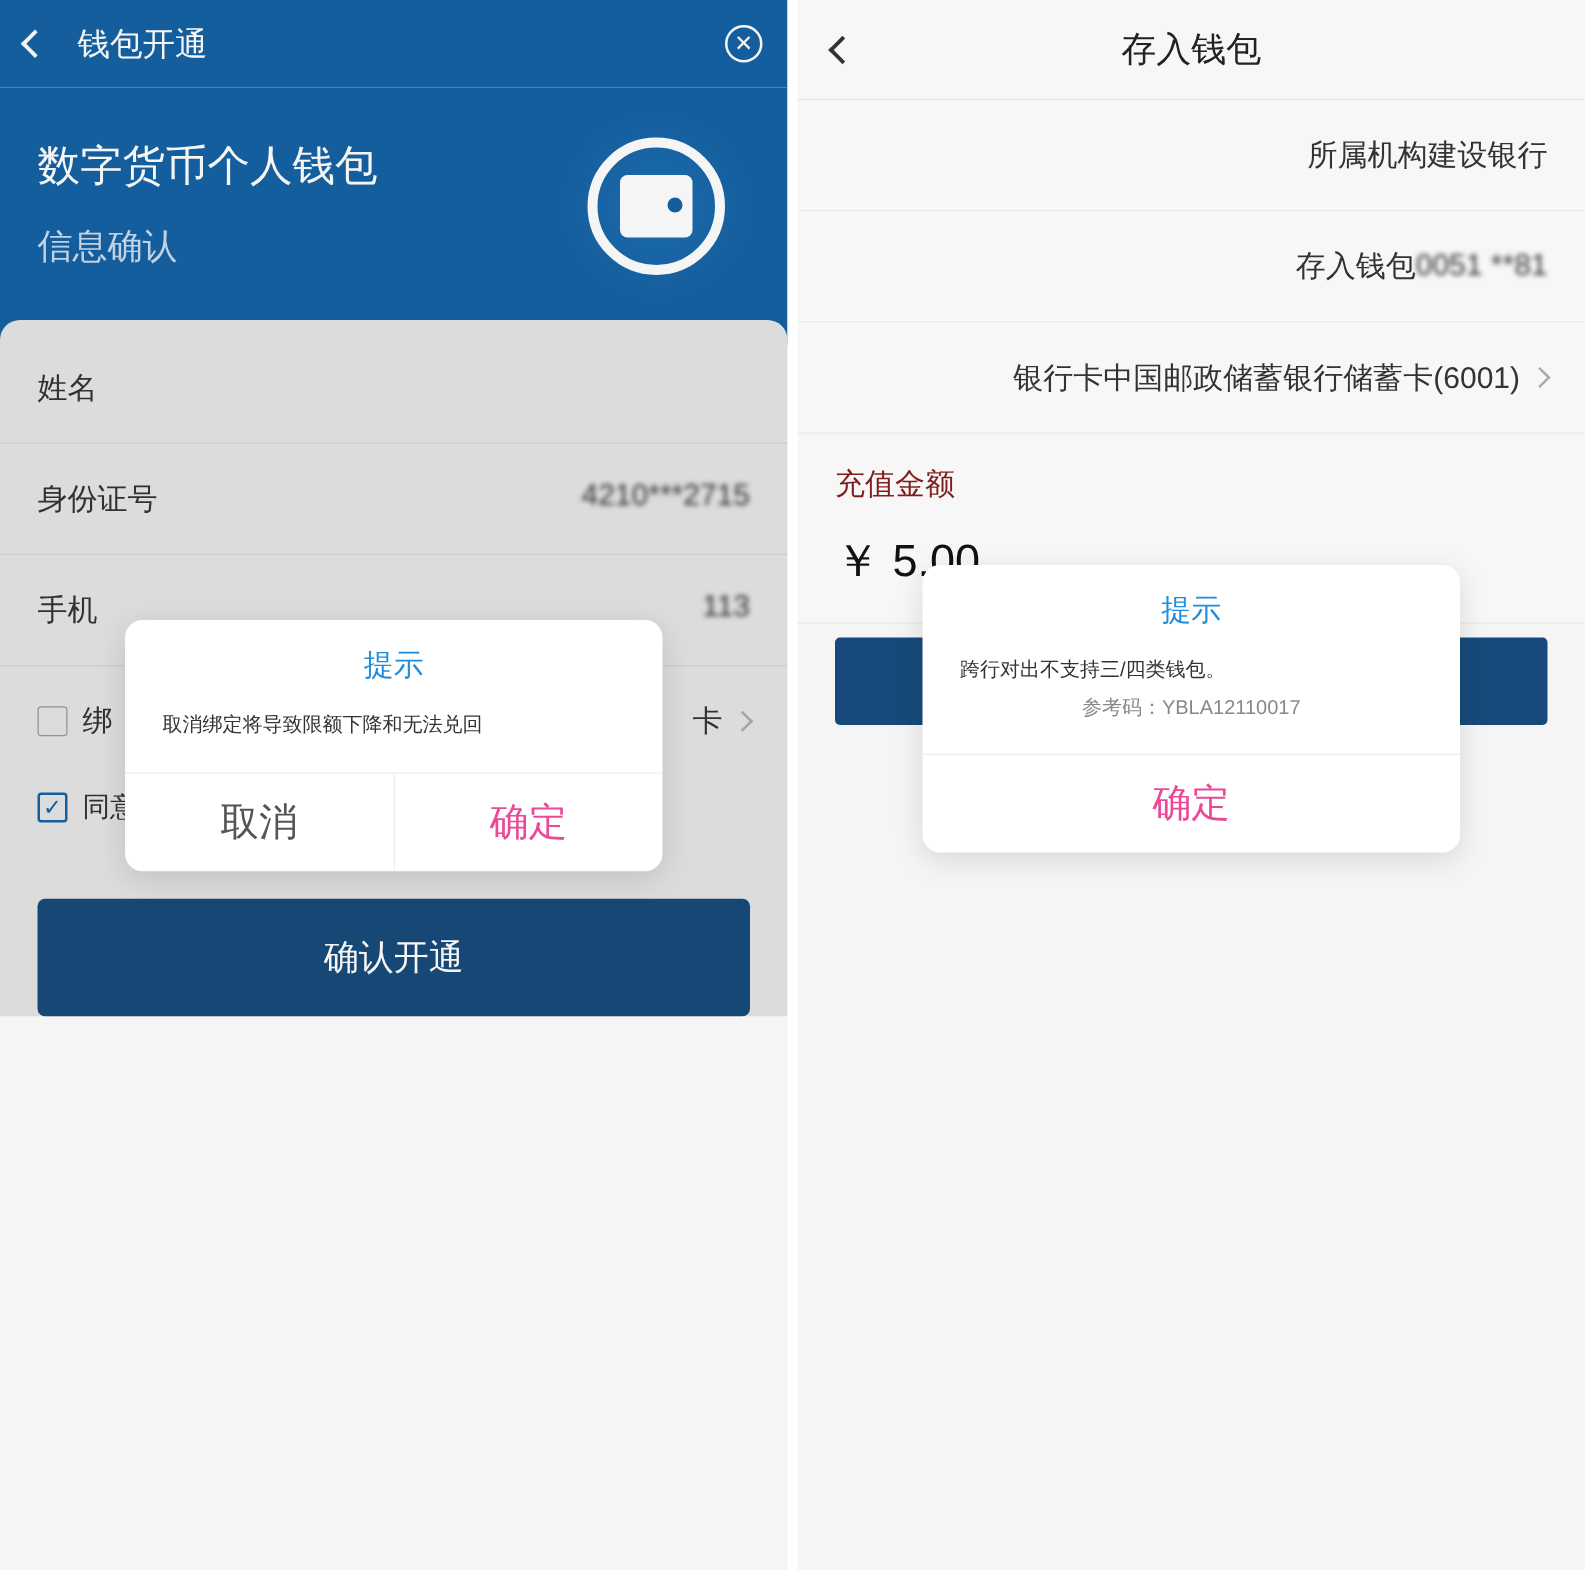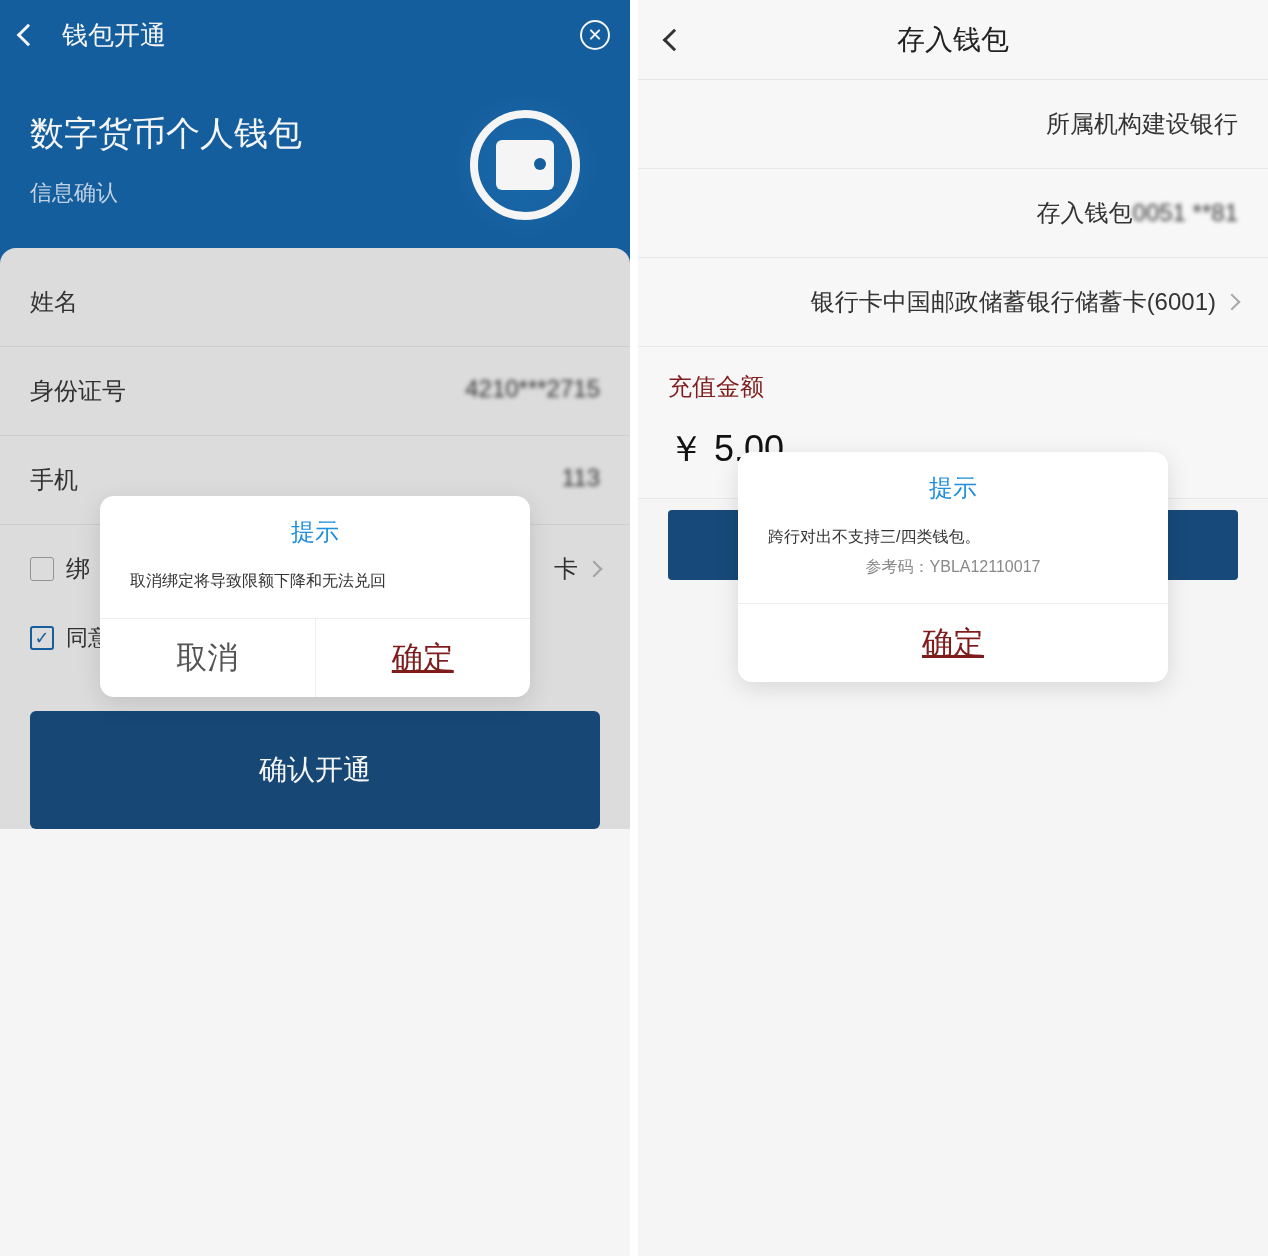--- a/index.html
+++ b/index.html
@@ -47,21 +47,21 @@
       font-size: 18px;
     }
     .hero {
       background: #1662a5;
       color: #fff;
       padding: 40px 30px 60px 30px;
       position: relative;
       overflow: hidden;
     }
     .hero-title { font-size: 34px; line-height: 1.4; font-weight: 400; }
-    .hero-sub { font-size: 22px; color: #c9dbed; margin-top: 20px; }
+    .hero-sub { font-size: 28px; color: #c9dbed; margin-top: 20px; }
     .wallet-badge {
       position: absolute;
       right: 30px; top: 20px;
       width: 150px; height: 150px;
       border-radius: 50%;
       background: radial-gradient(circle, #1c6fb2 0%, #1662a5 70%);
       display: flex; align-items: center; justify-content: center;
     }
     .wallet-ring {
       width: 110px; height: 110px;
@@ -135,21 +135,21 @@
       font-size: 18px;
     }
     .agree-label { color: #333; }
     .agree-link { color: #1662a5; margin-left: 4px; }
     .primary-btn {
       margin: 30px 30px;
       background: #174a7a;
       color: #fff;
       font-size: 28px;
       text-align: center;
-      padding: 40px 0;
+      padding: 28px 0;
       border-radius: 6px;
     }
 
     
     .header-light {
       height: 80px;
       display: flex;
       align-items: center;
       justify-content: center;
       font-size: 28px;
@@ -230,21 +230,21 @@
       display: flex;
       border-top: 1px solid #eee;
     }
     .modal-actions .btn {
       flex: 1;
       text-align: center;
       padding: 18px 0;
       font-size: 31px;
     }
     .btn-cancel { color: #555; border-right: 1px solid #eee; }
-    .btn-ok { color: #7f1d1d; text-decoration: underline; }
+    .btn-ok { color: #ec4899; }
     .phone-left > *:not(.modal) { }
     .phone-left .form-area,
     .phone-left .header-blue,
     .phone-left .hero { filter: brightness(0.96); }
   </style>
 </head>
 <body>
 
 <div class="phone phone-left">
 

